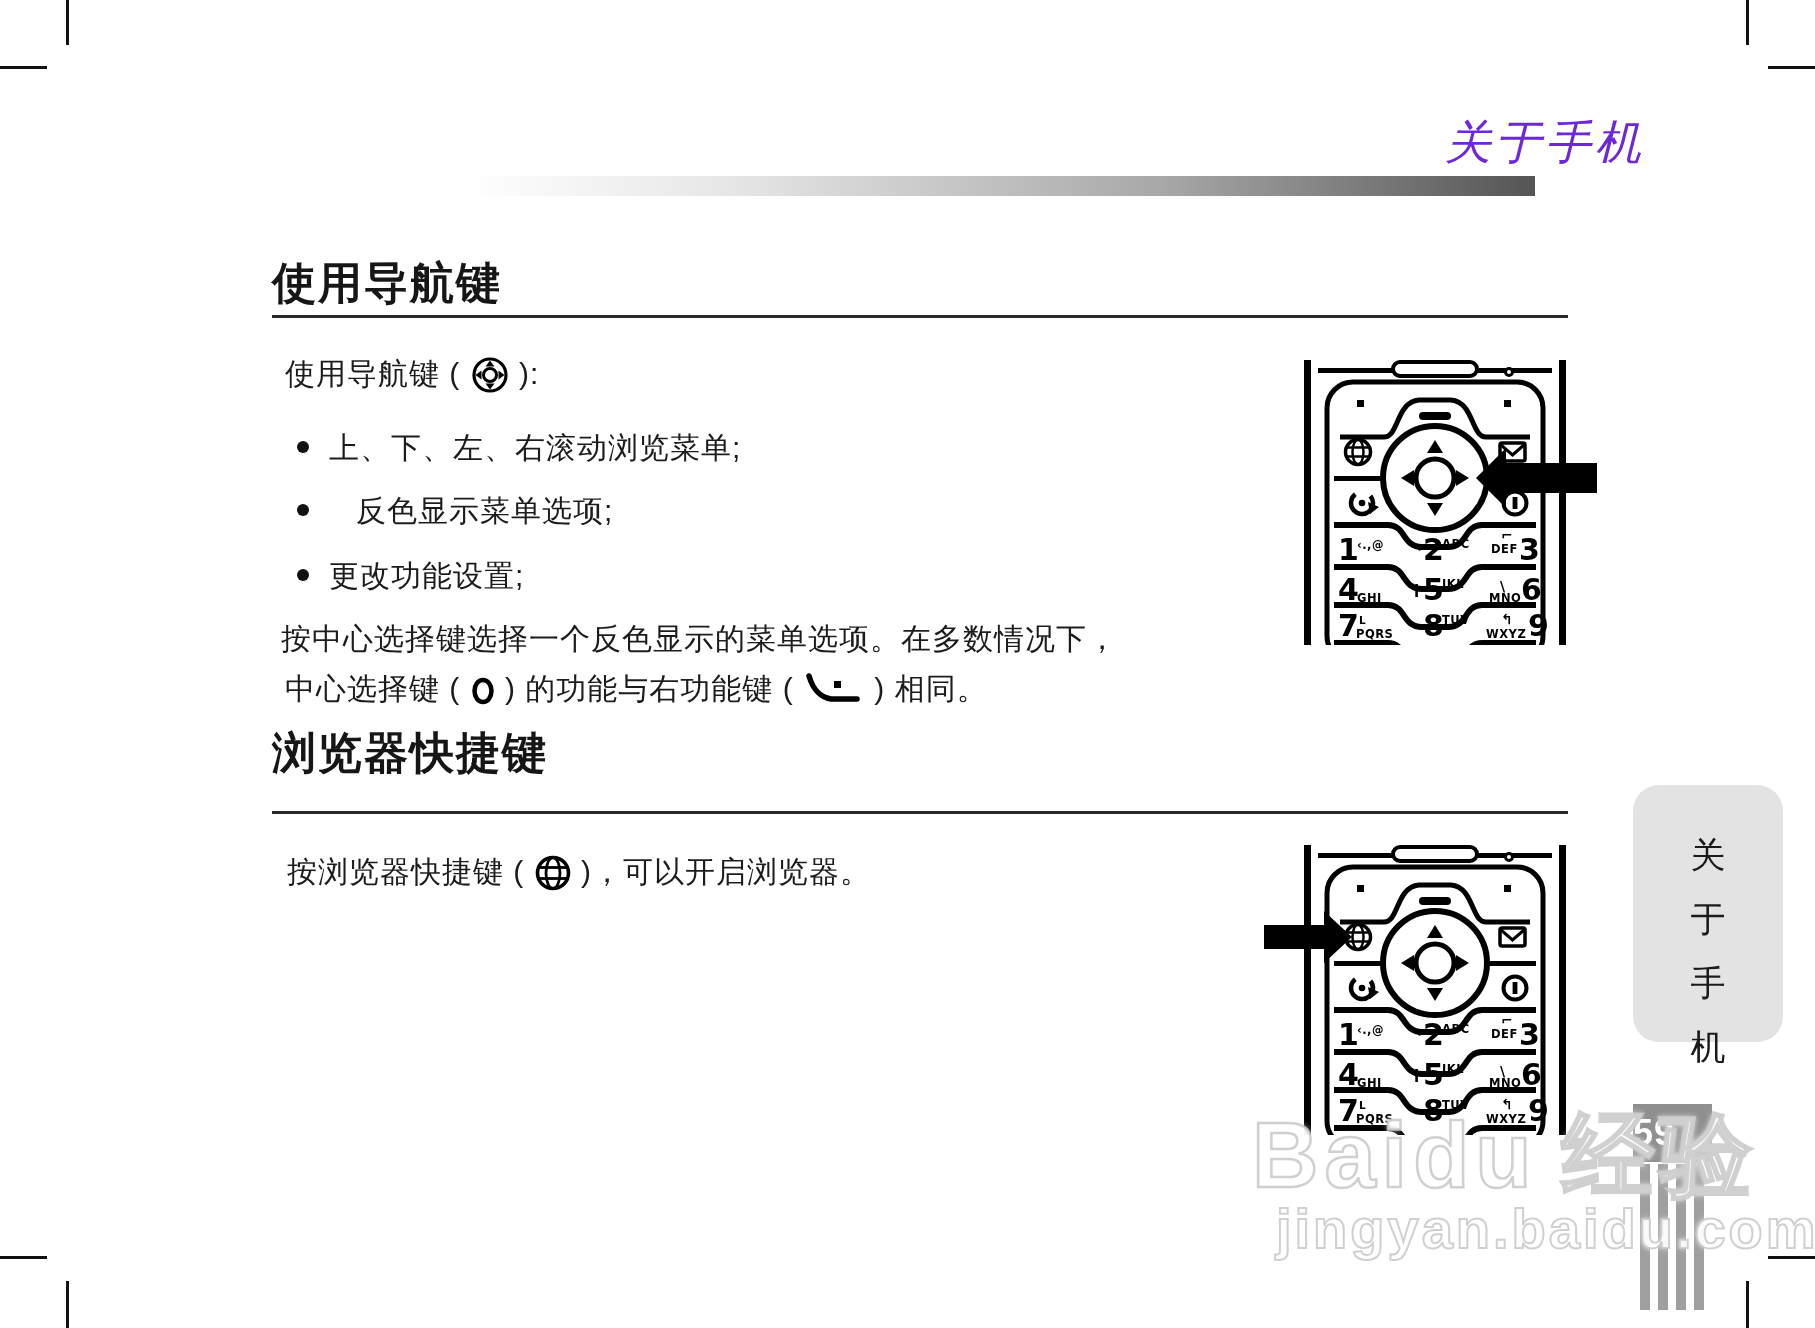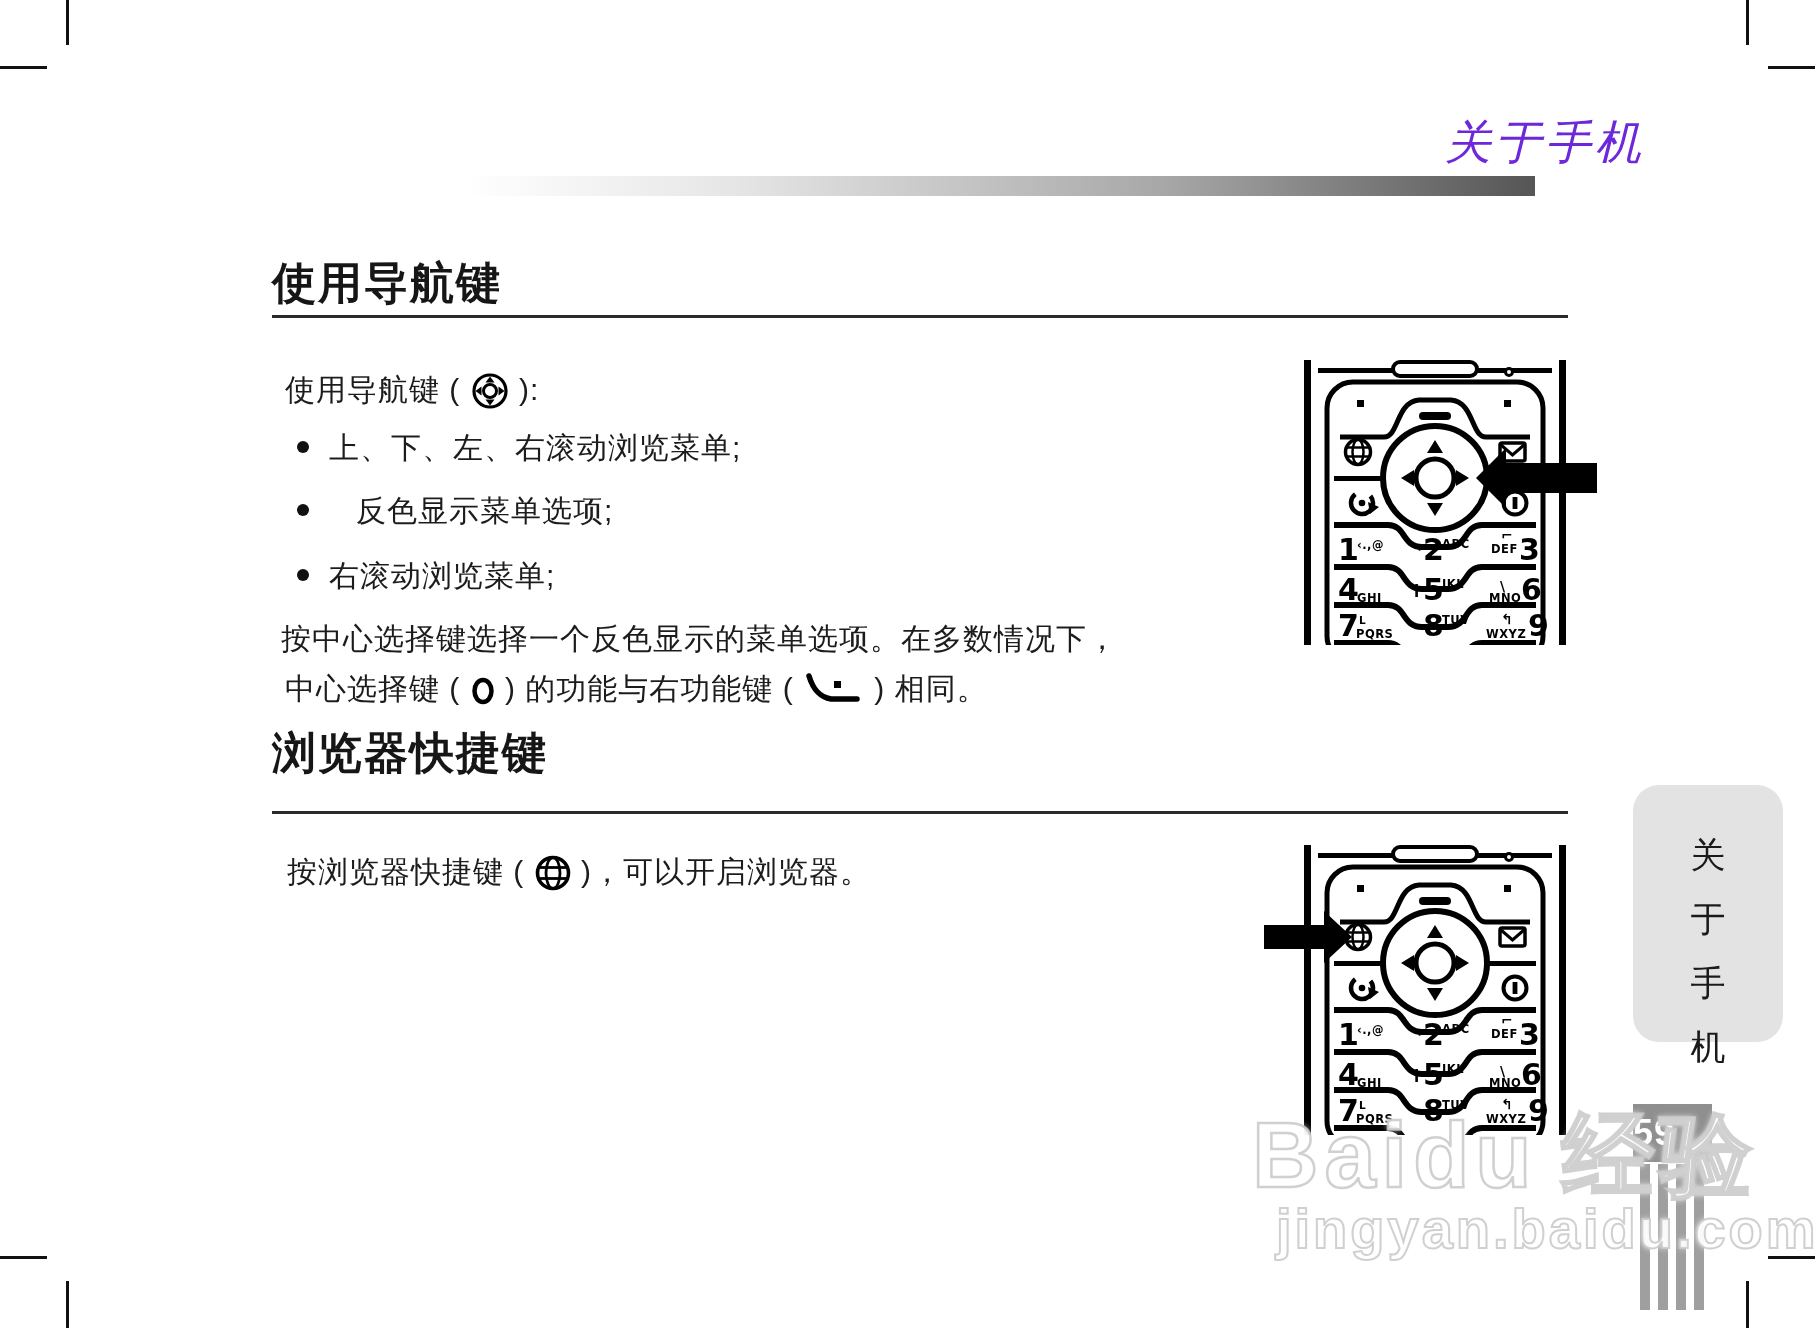--- a/index.html
+++ b/index.html
@@ -56,42 +56,42 @@
   <div class="cropmark" style="left:66px;top:1281px;width:3px;height:47px;"></div>
   <div class="cropmark" style="left:1768px;top:1256px;width:47px;height:3px;"></div>
   <div class="cropmark" style="left:1746px;top:1281px;width:3px;height:47px;"></div>
 
   <div class="header-title">关于手机</div>
   <div class="grad-bar"></div>
 
   <div class="h-sec" style="top:254px;">使用导航键</div>
   <div class="divider" style="top:315px;"></div>
 
-  <div class="bodyline" style="left:285px;top:354px;margin-top:16px;">
+  <div class="bodyline" style="left:285px;top:354px;">
     <span>使用导航键 ( </span><span class="inline-icon v-nav"><svg width="40" height="40" viewBox="0 0 40 40">
         <circle cx="20" cy="20" r="16" class="k-stroke" stroke-width="3.2"></circle>
         <circle cx="20" cy="20" r="6.5" class="k-stroke" stroke-width="3"></circle>
         <polygon class="k-fill" points="20,5.5 15.5,11.5 24.5,11.5"></polygon>
         <polygon class="k-fill" points="20,34.5 15.5,28.5 24.5,28.5"></polygon>
         <polygon class="k-fill" points="5.5,20 11.5,15.5 11.5,24.5"></polygon>
         <polygon class="k-fill" points="34.5,20 28.5,15.5 28.5,24.5"></polygon>
       </svg></span><span> ):</span>
   </div>
 
   <div class="bullet-row" style="left:297px;top:428px;">
     <span class="bullet-dot"></span>
     <span class="bodyline" style="position:static;">上、下、左、右滚动浏览菜单;</span>
   </div>
   <div class="bullet-row" style="left:297px;top:491px;gap:27px;">
     <span class="bullet-dot"></span>
     <span class="bodyline" style="position:static;">反色显示菜单选项;</span>
   </div>
   <div class="bullet-row" style="left:297px;top:556px;">
     <span class="bullet-dot"></span>
-    <span class="bodyline" style="position:static;">右滚动浏览菜单;</span>
+    <span class="bodyline" style="position:static;">更改功能设置;</span>
   </div>
 
   <div class="bodyline" style="left:281px;top:619px;">按中心选择键选择一个反色显示的菜单选项。在多数情况下，</div>
 
   <div class="bodyline" style="left:285px;top:669px;">
     <span>中心选择键 ( </span><span class="inline-icon v-o"><svg width="26" height="30" viewBox="0 0 26 30">
         <ellipse cx="13" cy="15" rx="8.5" ry="11" class="k-stroke" stroke-width="4.5"></ellipse>
       </svg></span><span> ) 的功能与右功能键 ( </span><span class="inline-icon v-soft"><svg width="62" height="32" viewBox="0 0 62 32">
         <path d="M6,3 C10,16 16,24 28,26 L54,26" class="k-stroke" stroke-width="5.5" stroke-linecap="round"></path>
         <rect x="31" y="8" width="7" height="7" class="k-fill"></rect>

